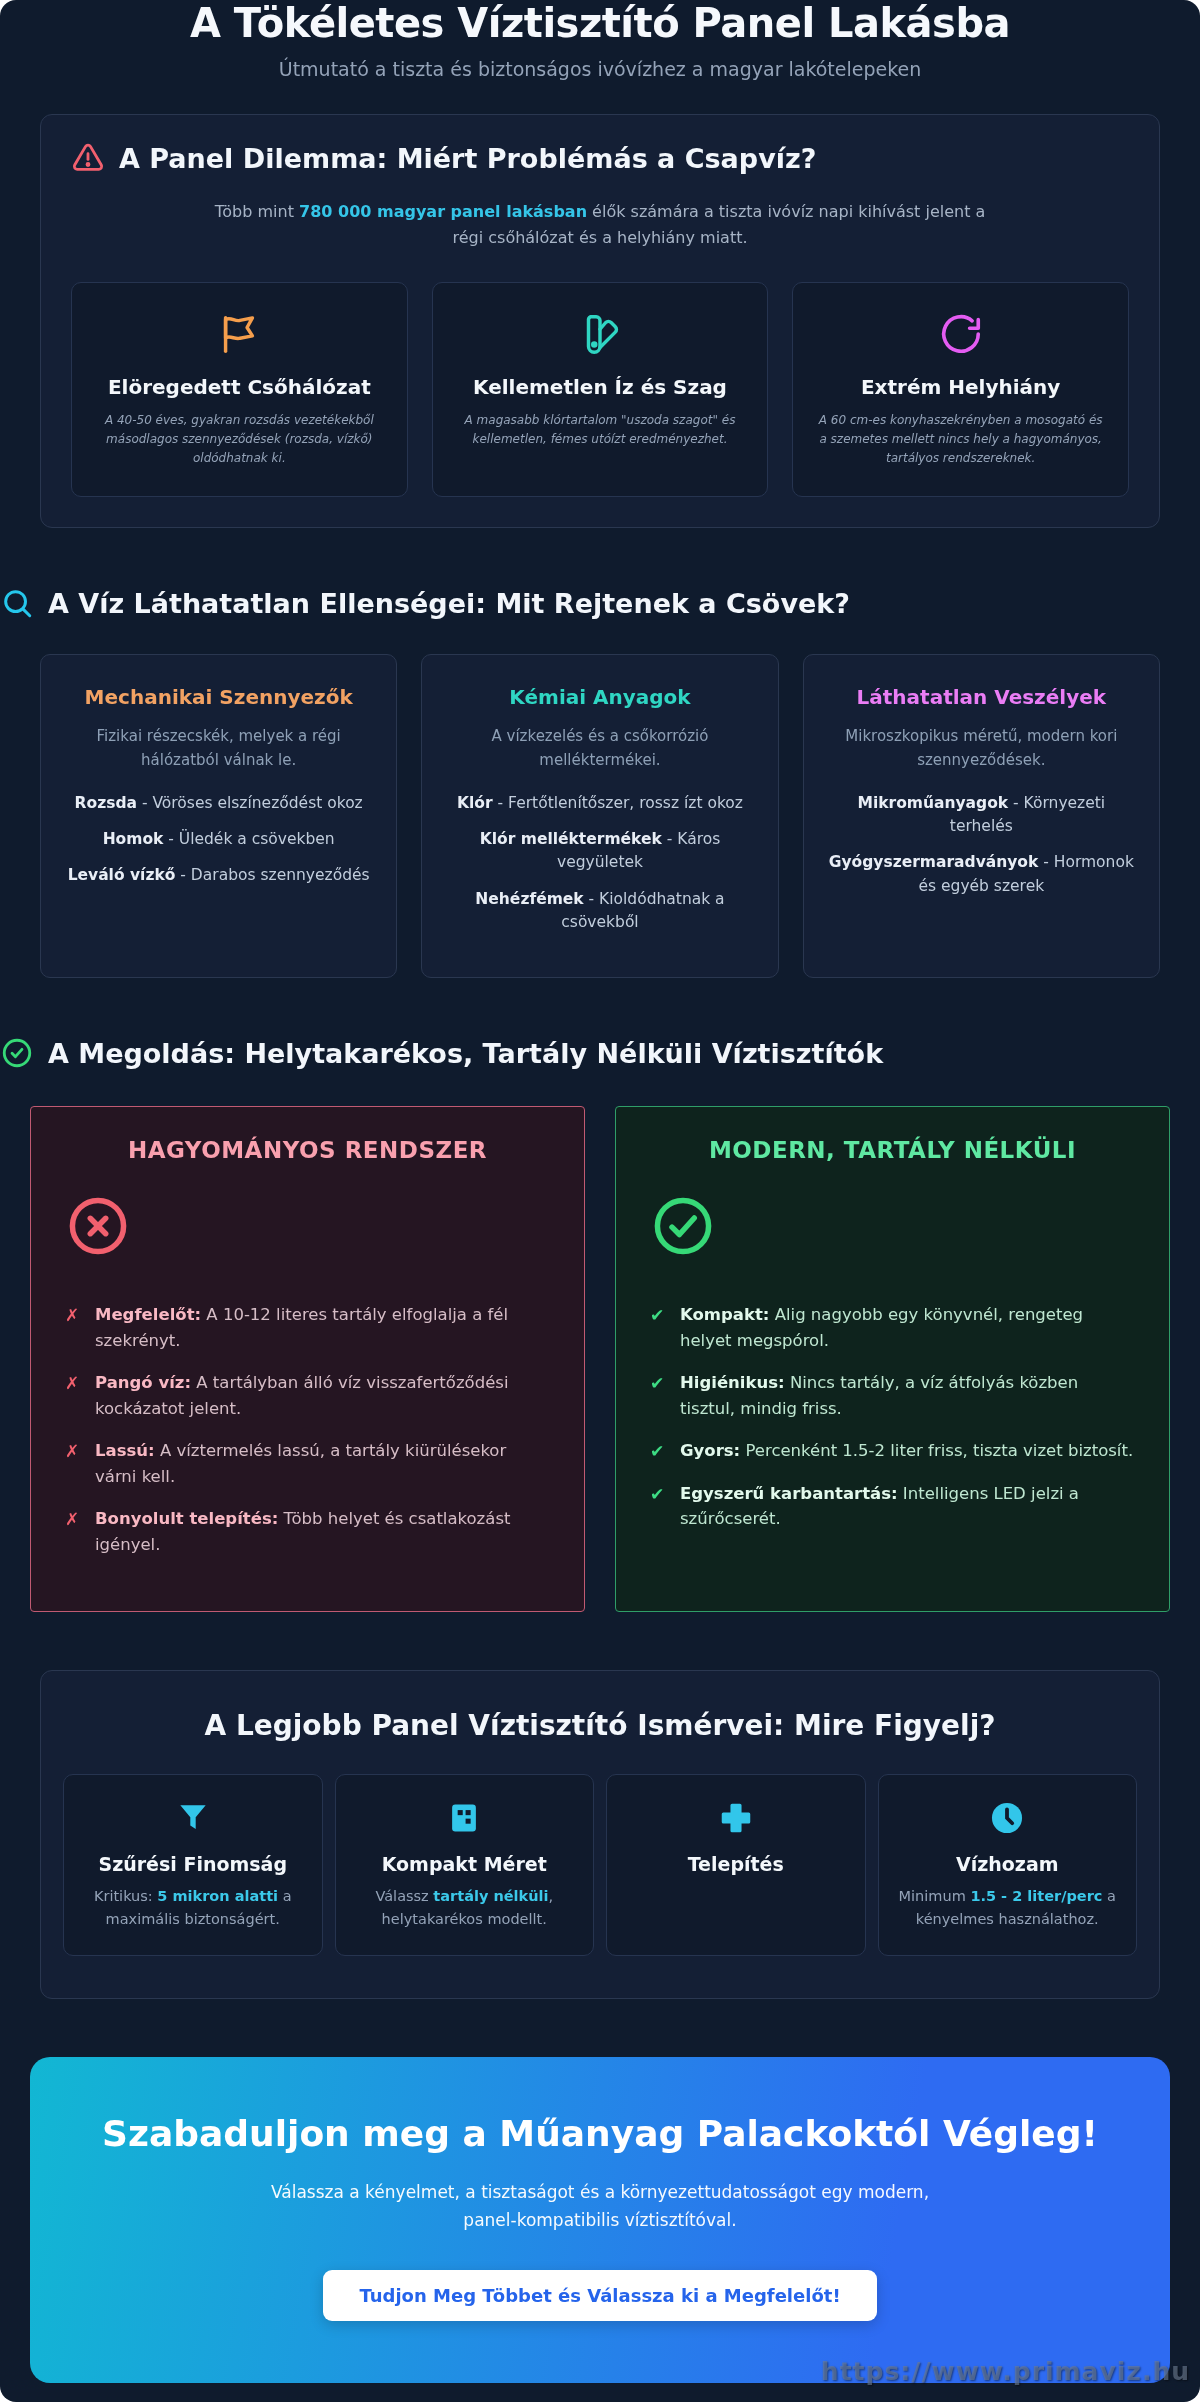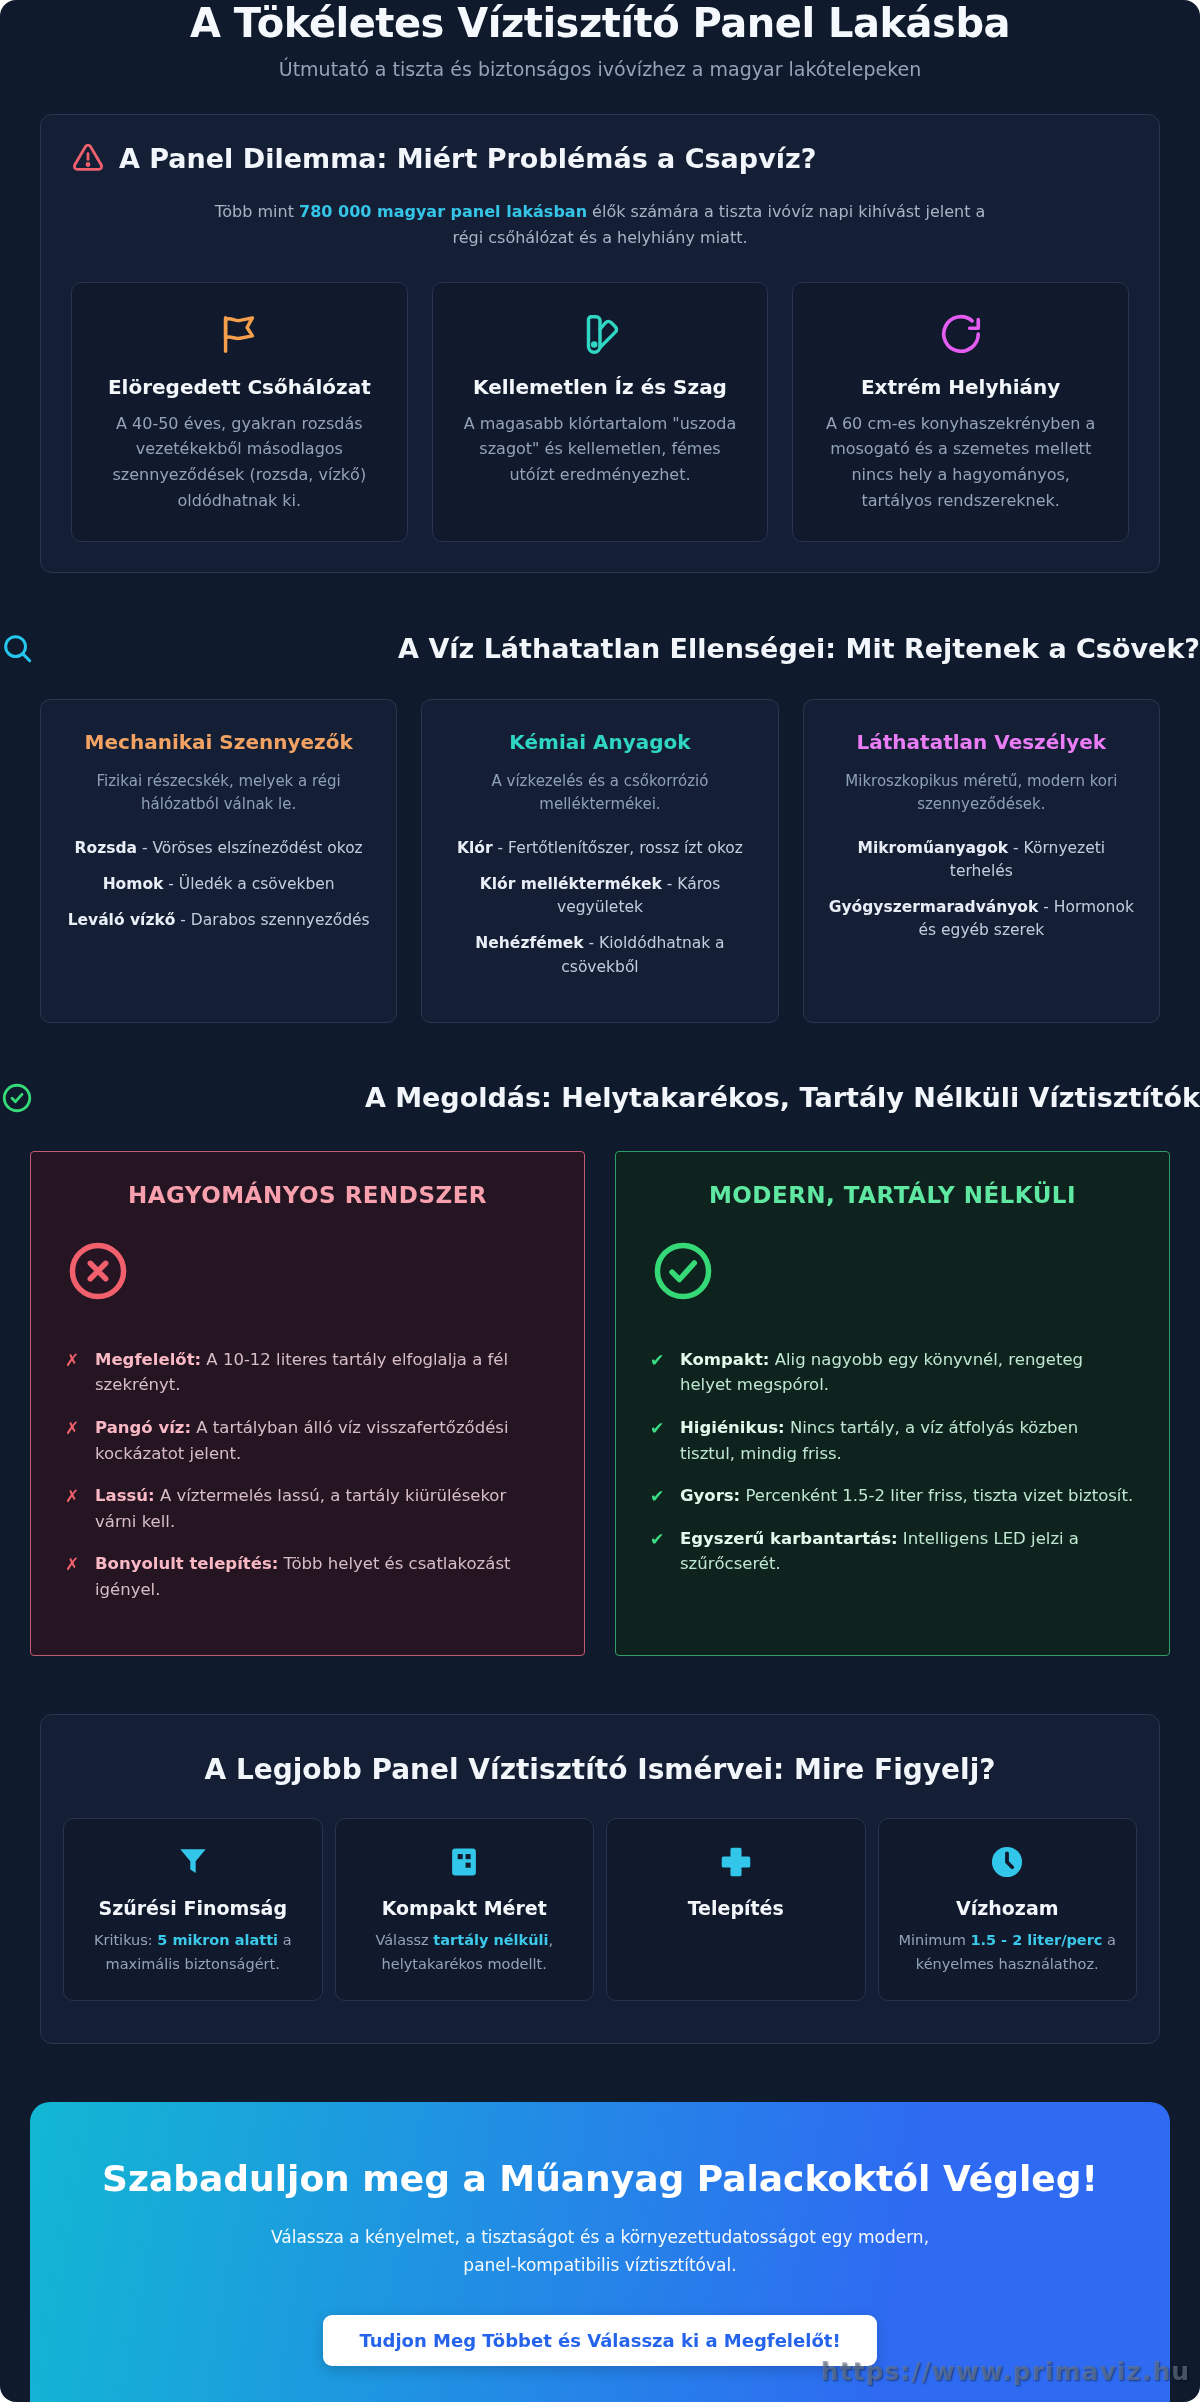--- a/index.html
+++ b/index.html
@@ -16,36 +16,36 @@
   *{box-sizing:border-box;margin:0;padding:0;}
   body{background:#ffffff;font-family:"DejaVu Sans","Liberation Sans",sans-serif;}
   .page{position:relative;width:1200px;height:2402px;margin:0 auto;background:var(--bg);
         border-radius:16px;overflow:hidden;color:var(--text);}
   
   .hero{text-align:center;}
   .hero h1{font-size:40px;font-weight:800;letter-spacing:-0.5px;color:#f5f8fc;}
   .hero .sub{margin-top:12px;font-size:19px;color:var(--muted);}
   
   .sec-head{display:flex;align-items:center;gap:14px;}
-  .sec-head.center{justify-content:space-between;}
+  .sec-head.center{justify-content:flex-start;}
   .sec-head h2{font-size:27px;font-weight:800;color:#f2f6fb;}
   .icon{display:inline-flex;flex:none;}
   .icon svg{display:block;}
   
   .panel-box{margin:34px 40px 0;background:var(--panel);border:1px solid var(--border);
              border-radius:12px;padding:26px 30px 30px;}
   .intro{ text-align:center;max-width:800px;margin:24px auto 30px;font-size:16px;
           line-height:1.65;color:#a7b4c6;}
   .intro .hl{color:var(--cyan);font-weight:700;}
   .grid3{display:grid;grid-template-columns:repeat(3,1fr);gap:24px;}
   .mini-card{background:var(--card);border:1px solid var(--border2);border-radius:10px;
              padding:28px 22px;text-align:center;}
   .mini-card .ic{margin:0 auto 18px;width:46px;height:46px;}
   .mini-card h3{font-size:20px;font-weight:800;margin-bottom:12px;color:#f3f7fb;}
-  .mini-card p{font-size:16px;line-height:1.6;color:var(--muted);}
+  .mini-card p{font-size:12px;line-height:1.6;color:var(--muted);font-style:italic;}
   .ico-orange{color:var(--orange);} .ico-teal{color:var(--teal);} .ico-magenta{color:var(--magenta);}
   .ico-cyan{color:#25c7ec;} .ico-green{color:#36d977;} .ico-red{color:var(--red);}
   
   .sec2{margin-top:58px;}
   .sec2 .grid3{margin:34px 40px 12px;}
   .enemy-card{background:var(--panel);border:1px solid var(--border);border-radius:10px;
               padding:30px 22px;text-align:center;}
   .enemy-card h3{font-size:20px;font-weight:800;margin-bottom:16px;}
   .enemy-card .desc{font-size:15px;line-height:1.55;color:#8ea0b6;margin-bottom:20px;}
   .enemy-item{font-size:15.5px;line-height:1.5;margin:13px 0;color:var(--body);}

